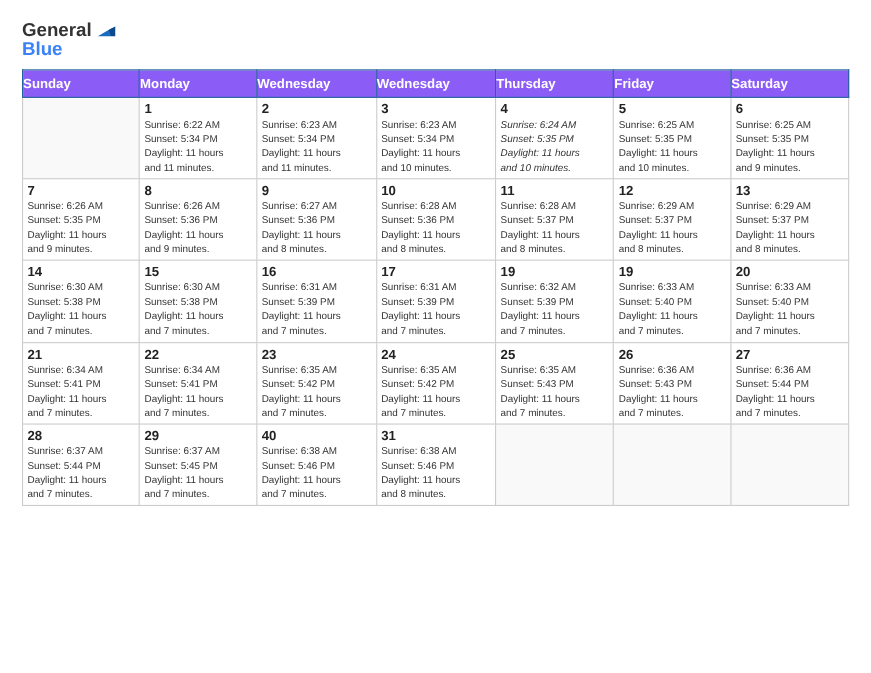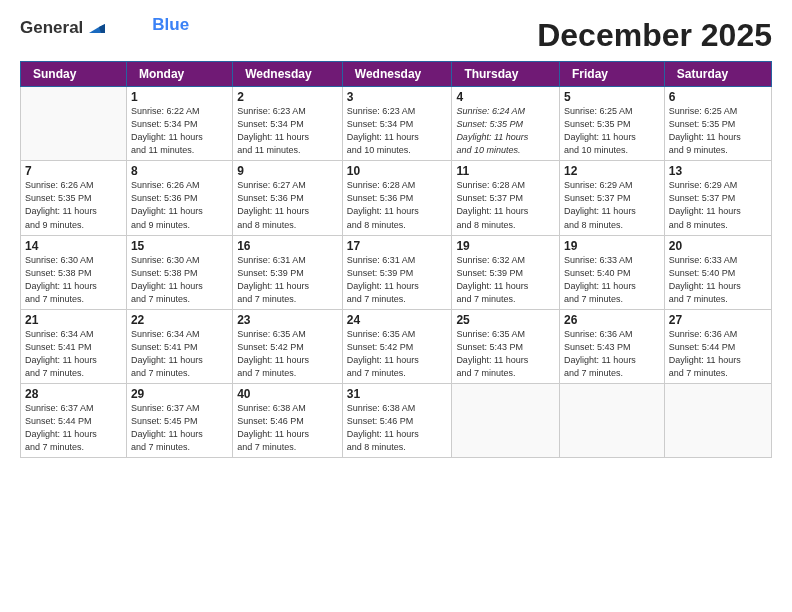--- a/index.html
+++ b/index.html
@@ -16,23 +16,22 @@
       padding: 18px 20px 12px 20px;
     }
     .header {
       display: flex;
       align-items: flex-start;
       justify-content: space-between;
       margin-bottom: 8px;
     }
     .logo {
       display: flex;
-      flex-direction: row;
+      flex-direction: column;
       align-items: flex-start;
-      gap: 47px;
     }
     .title-block {
       text-align: right;
     }
     .month-title {
       font-size: 32px;
       font-weight: bold;
       color: #222;
       line-height: 1.1;
     }
@@ -40,25 +39,25 @@
       font-size: 15px;
       color: #333;
       font-weight: normal;
     }
     .calendar {
       width: 100%;
       border-collapse: collapse;
       border: 1px solid #ccc;
     }
     .calendar th {
-      background: #701a75;
+      background: #8b5cf6;
       color: #fff;
       font-size: 12px;
       font-weight: bold;
-      padding: 5px 12px;
+      padding: 5px 0;
       text-align: left;
       border: 1px solid #2563a0;
     }
     .calendar td {
       vertical-align: top;
       border: 1px solid #ccc;
       padding: 3px 4px;
       width: 113px;
       min-height: 72px;
       font-size: 9.5px;
@@ -89,21 +88,20 @@
       <div style="display:flex;align-items:center;">
         <span style="font-size:17px;font-weight:bold;color:#333;">General</span>
         <svg width="20" height="14" viewBox="0 0 20 14" style="margin-left:2px;margin-top:-2px;">
           <polygon points="4,13 14,7 20,4 16,13" fill="#1a6abf"></polygon>
           <polygon points="14,7 20,4 20,13 16,13" fill="#0d4a8c"></polygon>
         </svg>
       </div>
       <span style="font-size:17px;font-weight:bold;color:#3b82f6;margin-top:-3px;">Blue</span>
     </div>
     <div class="title-block">
-      <div class="month-title">December 2025</div>
     </div>
   </div>
 
   <table class="calendar">
     <thead>
       <tr>
       <th>Sunday</th>
           <th>Monday</th>
           <th>Wednesday</th>
           <th>Wednesday</th>

